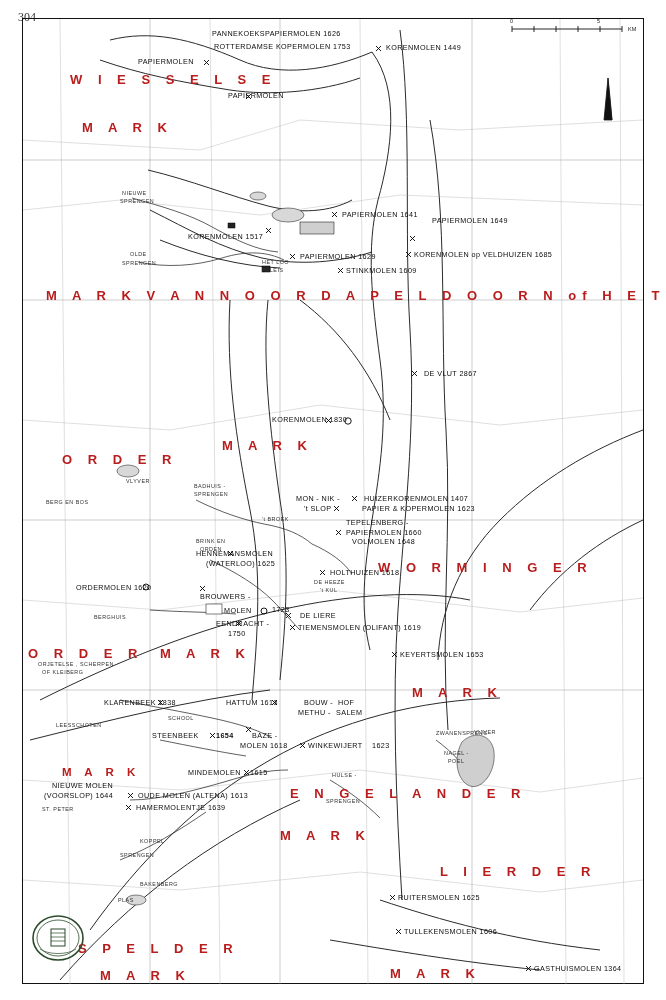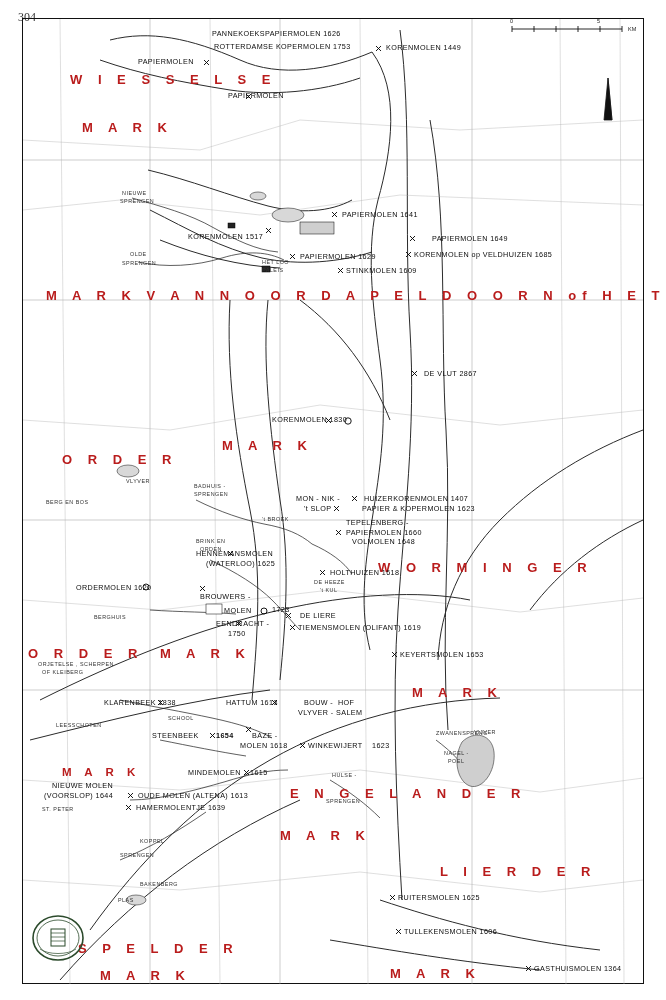--- a/index.html
+++ b/index.html
@@ -173,21 +173,21 @@
   <div class="mark" style="left:78px;top:941px;">S P E L D E R</div>
   <div class="mark" style="left:100px;top:968px;">M A R K</div>
 
   <div class="lbl" style="left:212px;top:29px;">PANNEKOEKSPAPIERMOLEN 1626</div>
   <div class="lbl" style="left:214px;top:42px;">ROTTERDAMSE KOPERMOLEN 1753</div>
   <div class="lbl" style="left:386px;top:43px;">KORENMOLEN 1449</div>
   <div class="lbl" style="left:138px;top:57px;">PAPIERMOLEN</div>
   <div class="lbl" style="left:228px;top:91px;">PAPIERMOLEN</div>
   <div class="lbl" style="left:188px;top:232px;">KORENMOLEN 1517</div>
   <div class="lbl" style="left:342px;top:210px;">PAPIERMOLEN 1641</div>
-  <div class="lbl" style="left:420px;top:234px;padding-left:12px;">PAPIERMOLEN 1649</div>
+  <div class="lbl" style="left:420px;top:216px;padding-left:12px;">PAPIERMOLEN 1649</div>
   <div class="lbl" style="left:300px;top:252px;">PAPIERMOLEN 1629</div>
   <div class="lbl" style="left:414px;top:250px;">KORENMOLEN op VELDHUIZEN 1685</div>
   <div class="lbl" style="left:346px;top:266px;">STINKMOLEN 1609</div>
   <div class="lbl" style="left:424px;top:369px;">DE VLUT 2867</div>
   <div class="lbl" style="left:272px;top:415px;">KORENMOLEN 1830</div>
   <div class="lbl" style="left:296px;top:494px;">MON - NIK -</div>
   <div class="lbl" style="left:304px;top:504px;">'t SLOP</div>
   <div class="lbl" style="left:364px;top:494px;">HUIZERKORENMOLEN 1407</div>
   <div class="lbl" style="left:362px;top:504px;">PAPIER &amp; KOPERMOLEN 1623</div>
   <div class="lbl" style="left:346px;top:518px;">TEPELENBERG -</div>
@@ -202,21 +202,21 @@
   <div class="lbl" style="left:272px;top:605px;">1723</div>
   <div class="lbl" style="left:300px;top:611px;">DE LIERE</div>
   <div class="lbl" style="left:216px;top:619px;">EENDRACHT -</div>
   <div class="lbl" style="left:298px;top:623px;">TIEMENSMOLEN (OLIFANT) 1619</div>
   <div class="lbl" style="left:228px;top:629px;">1750</div>
   <div class="lbl" style="left:400px;top:650px;">KEYERTSMOLEN 1653</div>
   <div class="lbl" style="left:104px;top:698px;">KLARENBEEK 1838</div>
   <div class="lbl" style="left:226px;top:698px;">HATTUM 1613</div>
   <div class="lbl" style="left:304px;top:698px;">BOUW -</div>
   <div class="lbl" style="left:338px;top:698px;">HOF</div>
-  <div class="lbl" style="left:298px;top:708px;">VLYVER -</div>
+  <div class="lbl" style="left:298px;top:708px;">METHU -</div>
   <div class="lbl" style="left:336px;top:708px;">SALEM</div>
   <div class="lbl" style="left:152px;top:731px;">STEENBEEK</div>
   <div class="lbl" style="left:216px;top:731px;font-weight:bold;">1654</div>
   <div class="lbl" style="left:252px;top:731px;">BAZE -</div>
   <div class="lbl" style="left:240px;top:741px;">MOLEN 1618</div>
   <div class="lbl" style="left:308px;top:741px;">WINKEWIJERT</div>
   <div class="lbl" style="left:372px;top:741px;">1623</div>
   <div class="lbl" style="left:188px;top:768px;">MINDEMOLEN</div>
   <div class="lbl" style="left:250px;top:768px;">1615</div>
   <div class="lbl" style="left:138px;top:791px;">OUDE MOLEN (ALTENA) 1613</div>

